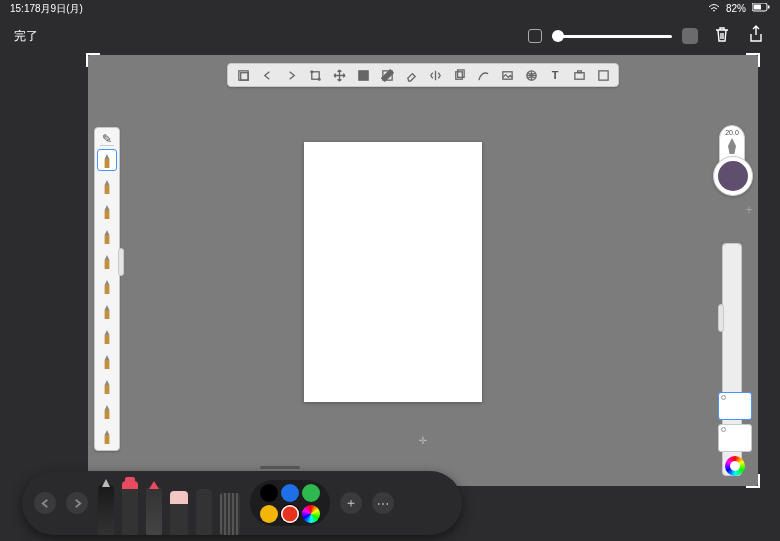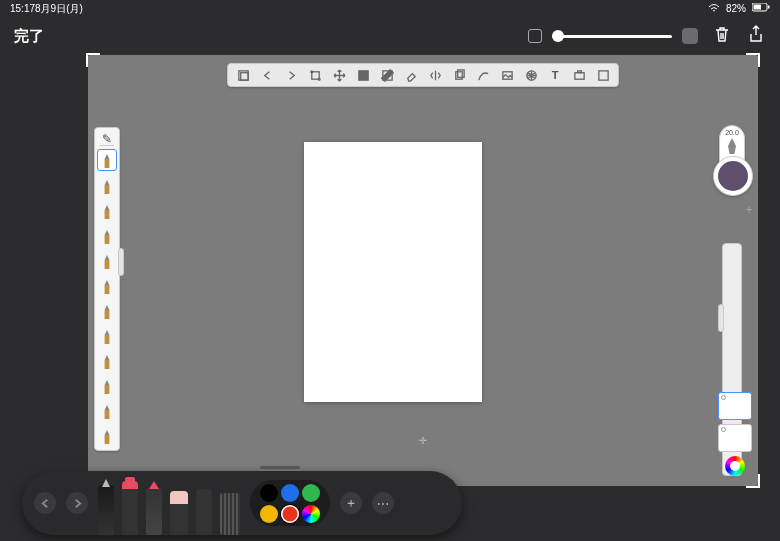--- a/index.html
+++ b/index.html
@@ -3,21 +3,21 @@
 <meta charset="utf-8">
 <style>
   *{box-sizing:border-box;margin:0;padding:0;font-family:-apple-system,Helvetica,Arial,sans-serif;}
   html,body{width:780px;height:541px;overflow:hidden;background:#2c2c2e;}
   
   .status-bar{position:absolute;top:0;left:0;right:0;height:16px;padding:1px 10px 0;display:flex;justify-content:space-between;align-items:center;color:#fff;font-size:10px;}
   .status-left{display:flex;align-items:center;}
   .status-right{display:flex;gap:6px;align-items:center;}
   .wifi,.batt{display:inline-block;}
   .nav-bar{position:absolute;top:16px;left:0;right:0;height:40px;display:flex;align-items:center;justify-content:space-between;padding:0 14px;color:#fff;}
-  .nav-left{font-size:15px;font-weight:700;}
+  .nav-left{font-size:12px;font-weight:400;}
   .nav-right{display:flex;align-items:center;gap:14px;}
   .opacity-slider{display:flex;align-items:center;gap:10px;}
   .slider-track{width:120px;height:3px;background:#fff;border-radius:2px;position:relative;}
   .slider-thumb{position:absolute;left:0;top:-5px;width:12px;height:12px;border-radius:50%;background:#fff;}
   .sq-icon{width:14px;height:14px;border:1.5px solid #aaa;border-radius:3px;}
   .sq-big{width:16px;height:16px;border-radius:4px;background:#6b6b6d;}
   .icon-btn{color:#fff;}
   
   .editor{position:absolute;left:88px;top:55px;right:22px;bottom:55px;background:#7c7c7c;border-radius:2px;}
   .corner{position:absolute;width:14px;height:14px;border:2px solid #fff;}

